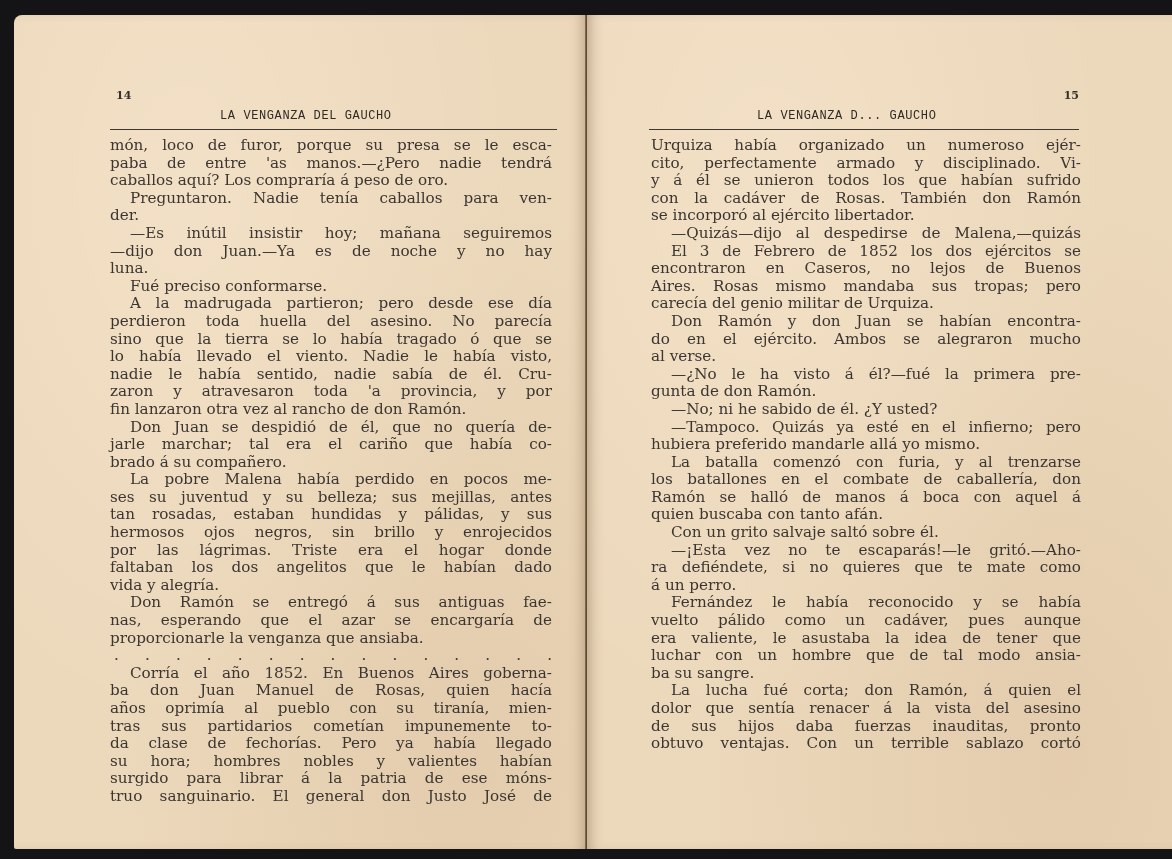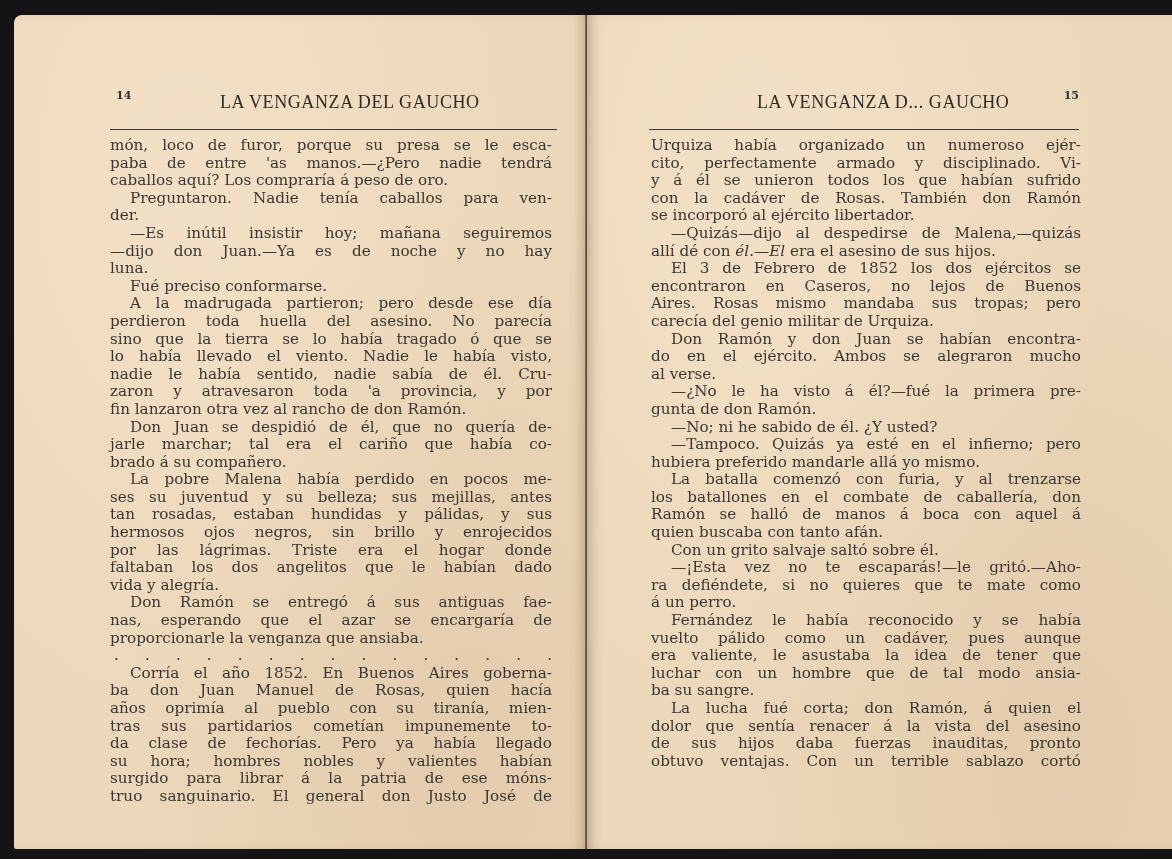--- a/index.html
+++ b/index.html
@@ -38,22 +38,22 @@
   }
   .left .header { left:96px; width:447px; }
   .right .header { left:62px; width:430px; }
   .page-number {
     position:absolute; top:0; font-size:11px; font-weight:bold; color:#35302a;
     font-family:"DejaVu Serif", serif;
   }
   .left .page-number { left:6px; }
   .right .page-number { right:0; }
   .running-title {
-    position:absolute; top:3px; font-size:18px; letter-spacing:0.6px;
-    font-family:Liberation Serif, serif; color:#2f2a25;
+    position:absolute; top:20px; font-size:12px; letter-spacing:0.6px;
+    font-family:Liberation Mono, monospace; color:#2f2a25;
   }
   .left .running-title { left:110px; }
   .right .running-title { left:108px; }
   .body {
     position:absolute; top:122px;
     font-family:"DejaVu Serif", serif;
     font-size:15.2px; line-height:17.6px;
     color:#3b3631;
     text-align:justify;
   }
@@ -122,21 +122,20 @@
     <span class="running-title">LA VENGANZA D... GAUCHO</span>
     <span class="page-number">15</span>
   </div>
   <div class="body" id="right-body">
       <span class="line">Urquiza había organizado un numeroso ejér-</span>
       <span class="line">cito, perfectamente armado y disciplinado. Vi-</span>
       <span class="line">y á él se unieron todos los que habían sufrido</span>
       <span class="line">con la cadáver de Rosas. También don Ramón</span>
       <span class="line last">se incorporó al ejército libertador.</span>
       <span class="line indent">—Quizás—dijo al despedirse de Malena,—quizás</span>
-      <span class="line last">allí dé con <em>él</em>.—<em>El</em> era el asesino de sus hijos.</span>
       <span class="line indent">El 3 de Febrero de 1852 los dos ejércitos se</span>
       <span class="line">encontraron en Caseros, no lejos de Buenos</span>
       <span class="line">Aires. Rosas mismo mandaba sus tropas; pero</span>
       <span class="line last">carecía del genio militar de Urquiza.</span>
       <span class="line indent">Don Ramón y don Juan se habían encontra-</span>
       <span class="line">do en el ejército. Ambos se alegraron mucho</span>
       <span class="line last">al verse.</span>
       <span class="line indent">—¿No le ha visto á él?—fué la primera pre-</span>
       <span class="line last">gunta de don Ramón.</span>
       <span class="line indent last">—No; ni he sabido de él. ¿Y usted?</span>

